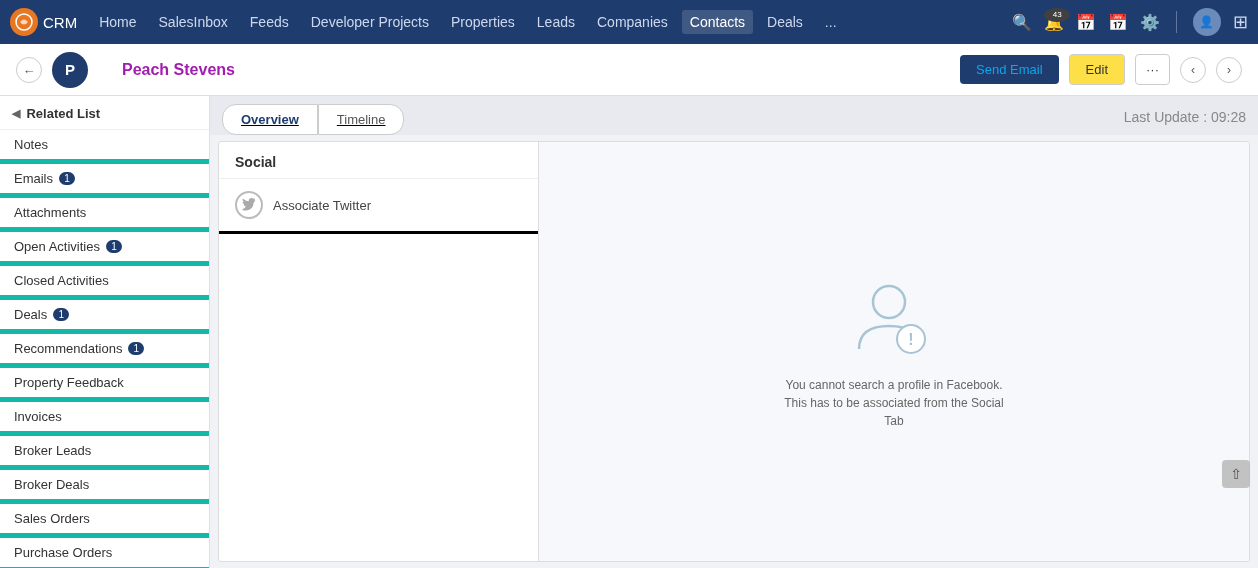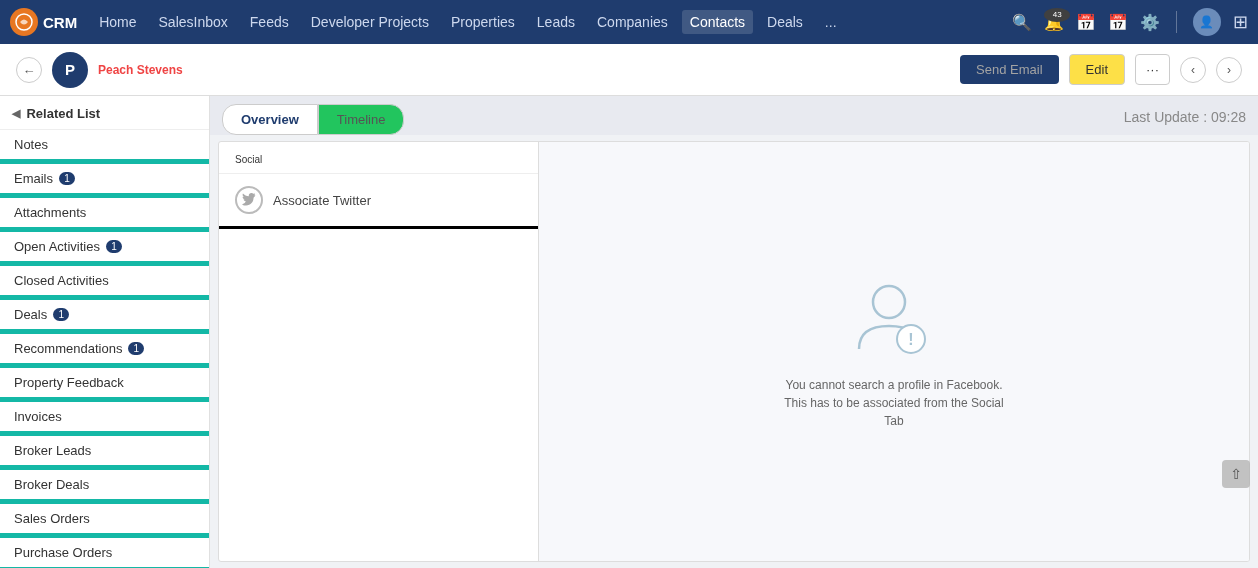--- a/index.html
+++ b/index.html
@@ -15,21 +15,21 @@
       color: white;
       gap: 6px;
     }
     .topnav-logo {
       display: flex; align-items: center; gap: 5px; margin-right: 8px;
     }
     .topnav-logo-icon {
       width: 28px; height: 28px; background: #e87722; border-radius: 50%;
       display: flex; align-items: center; justify-content: center; font-size: 11px; color: white; font-weight: bold;
     }
-    .topnav-brand { font-size: 15px; font-weight: bold; color: white; }
+    .topnav-brand { font-size: 15px; font-weight: normal; color: white; }
     .topnav-item {
       padding: 4px 8px; color: #cdd8ee; font-size: 14px; cursor: pointer; border-radius: 3px;
     }
     .topnav-item:hover, .topnav-item.active { background: rgba(255,255,255,0.15); color: white; }
     .topnav-right {
       margin-left: auto; display: flex; align-items: center; gap: 12px;
     }
     .topnav-icon { color: #cdd8ee; font-size: 16px; cursor: pointer; position: relative; }
     .topnav-badge {
       position: absolute; top: -5px; right: -6px;
@@ -54,23 +54,23 @@
       gap: 10px;
     }
     .back-btn {
       width: 26px; height: 26px; border-radius: 50%; border: 1px solid #ccc;
       display: flex; align-items: center; justify-content: center; cursor: pointer; color: #555; font-size: 13px;
     }
     .contact-avatar {
       width: 36px; height: 36px; border-radius: 50%; background: #1f3c6e;
       display: flex; align-items: center; justify-content: center; color: white; font-size: 15px; font-weight: bold;
     }
-    .contact-name { font-size: 12px; font-weight: bold; color: #ef4444; flex: 1; }
+    .contact-name { font-size: 16px; font-weight: bold; color: #a21caf; flex: 1; margin-left: 24px; }
     .btn-send-email {
-      background: #1f3c6e; color: #a3a3a3; border: none; padding: 7px 16px; border-radius: 4px; cursor: pointer; font-size: 13px;
+      background: #1f3c6e; color: #0ea5e9; border: none; padding: 7px 16px; border-radius: 4px; cursor: pointer; font-size: 13px;
     }
     .btn-edit {
       background: #fde047; color: #333; border: 1px solid #ccc; padding: 7px 16px; border-radius: 4px; cursor: pointer; font-size: 13px;
     }
     .btn-more {
       background: white; color: #333; border: 1px solid #ccc; padding: 7px 10px; border-radius: 4px; cursor: pointer; font-size: 13px;
     }
     .nav-arrow {
       width: 26px; height: 26px; border: 1px solid #ccc; border-radius: 50%;
       display: flex; align-items: center; justify-content: center; cursor: pointer; color: #555; font-size: 12px;
@@ -119,44 +119,44 @@
 
     
     .tabs-bar {
       background: #e8eaf0;
       display: flex;
       align-items: center;
       padding: 8px 12px 0 12px;
       gap: 0;
       justify-content: space-between;
     }
-    .tabs-left { display: flex; gap: 0; }
+    .tabs-left { display: flex; gap: 0; text-decoration: underline; }
     .tab {
       padding: 7px 18px; font-size: 13px; cursor: pointer; color: #555;
-      border: 1px solid #ccc; background: #22c55e;
+      border: 1px solid #ccc; background: #ffffff;
     }
     .tab:first-child { border-radius: 14px 0 0 14px; }
     .tab:last-child { border-radius: 0 14px 14px 0; }
     .tab.active { background: white; color: #1f3c6e; font-weight: bold; border-color: #ccc; }
     .last-update { font-size: 14px; color: #888; padding-bottom: 6px; }
 
     
     .content-panel {
       flex: 1;
       background: white;
       margin: 6px 8px;
       border: 1px solid #ddd;
       border-radius: 3px;
       overflow-y: auto;
       display: flex;
       flex-direction: column;
     }
 
     .section-title {
-      font-size: 10px; font-weight: normal; color: #333;
+      font-size: 14px; font-weight: bold; color: #333;
       padding: 12px 16px 8px 16px;
       border-bottom: 1px solid #eee;
     }
 
     
     .social-item {
       display: flex; align-items: center; gap: 10px;
       padding: 12px 16px;
       border-bottom: 3px solid #000000;
       cursor: pointer;

